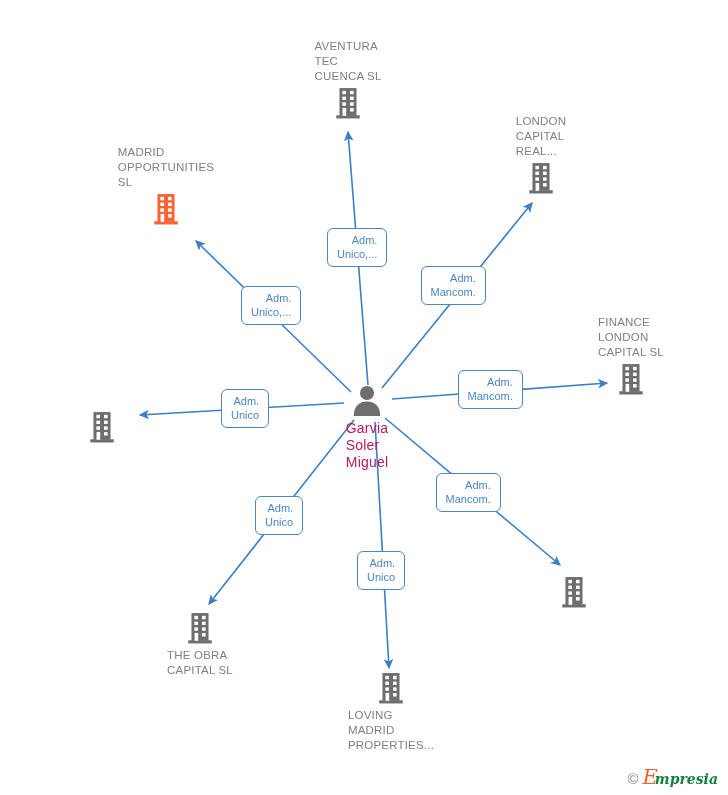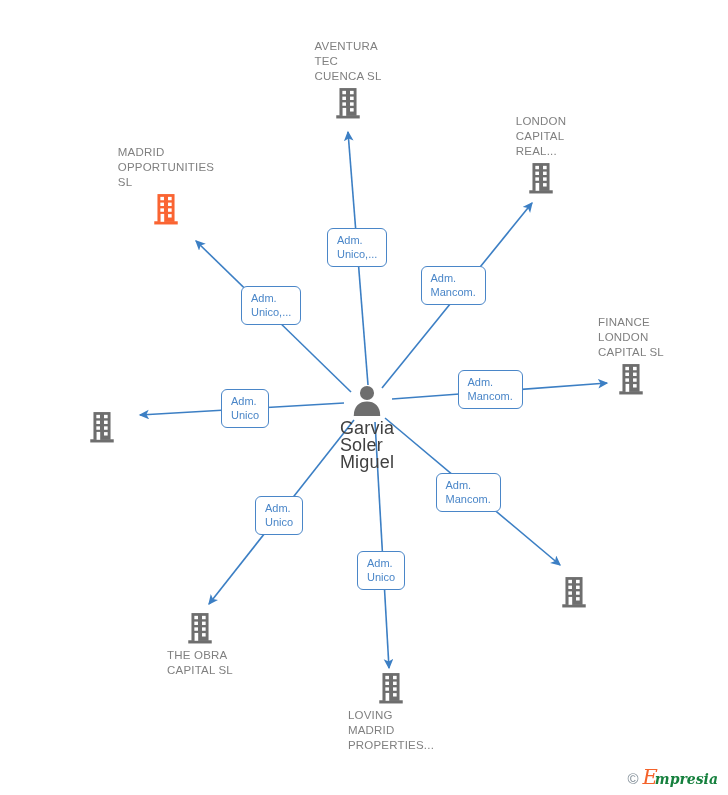--- a/index.html
+++ b/index.html
@@ -37,40 +37,40 @@
   }
   .node-label {
     font-size: 11.5px;
     line-height: 15px;
     color: #808080;
     letter-spacing: 0.2px;
     white-space: pre-line;
     font-family: "Liberation Sans", sans-serif;
   }
   .node-label.person {
-    color: #404040;
-    font-size: 18px;
+    color: #be185d;
+    font-size: 14px;
     line-height: 17px;
   }
   .node-icon {
     line-height: 0;
   }
   .node.label-top .node-label { margin-bottom: 3px; }
   .node.label-bottom .node-label { margin-top: 4px; }
 
   .edge-label {
     position: absolute;
     border: 1.4px solid #4a86c8;
     border-radius: 6px;
     background: #ffffff;
     color: #4a86c8;
     font-size: 11px;
     line-height: 14px;
     padding: 4px 9px 5px 9px;
-    text-align: left;
+    text-align: right;
     white-space: pre-line;
     font-family: "Liberation Sans", sans-serif;
     box-sizing: border-box;
   }
   .watermark {
     position: absolute;
     right: 10px;
     bottom: 6px;
     display: flex;
     align-items: center;

